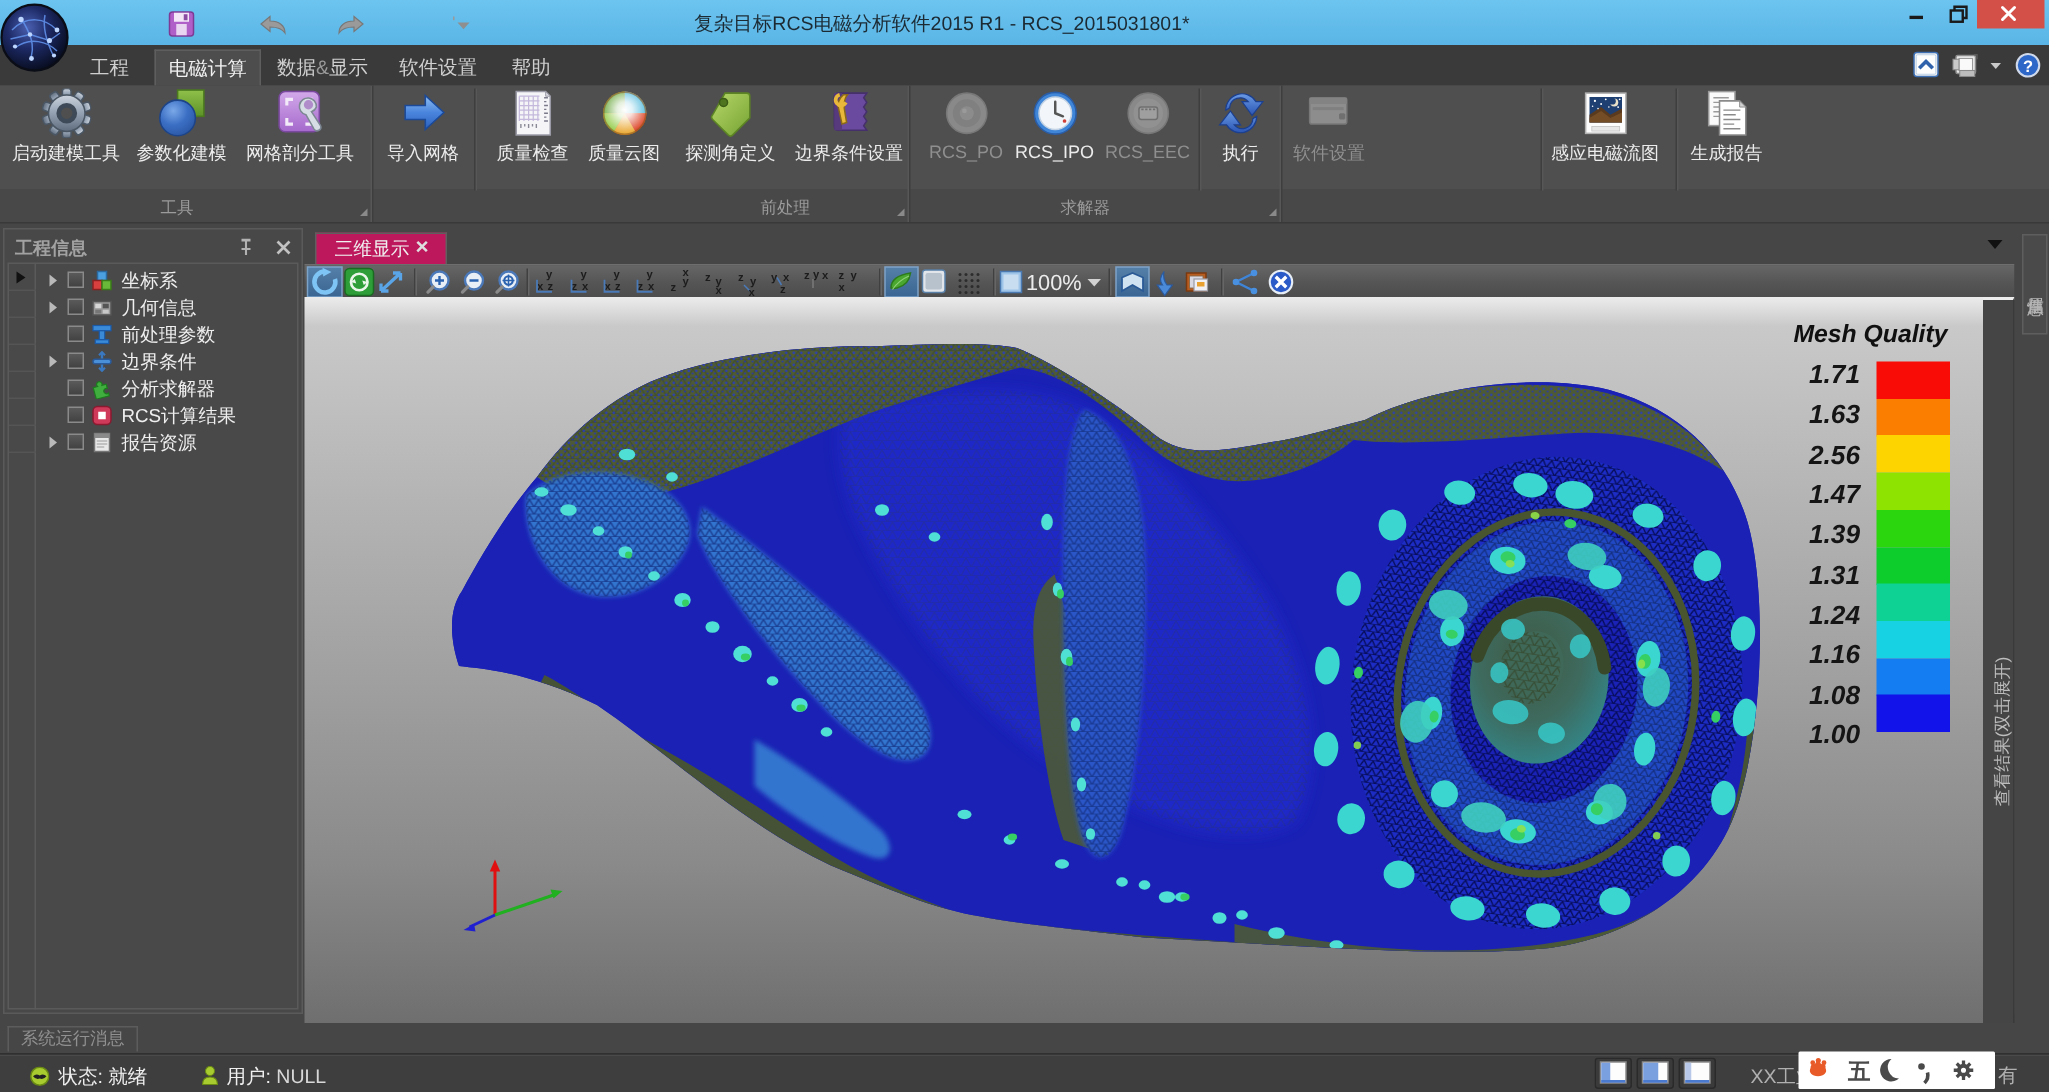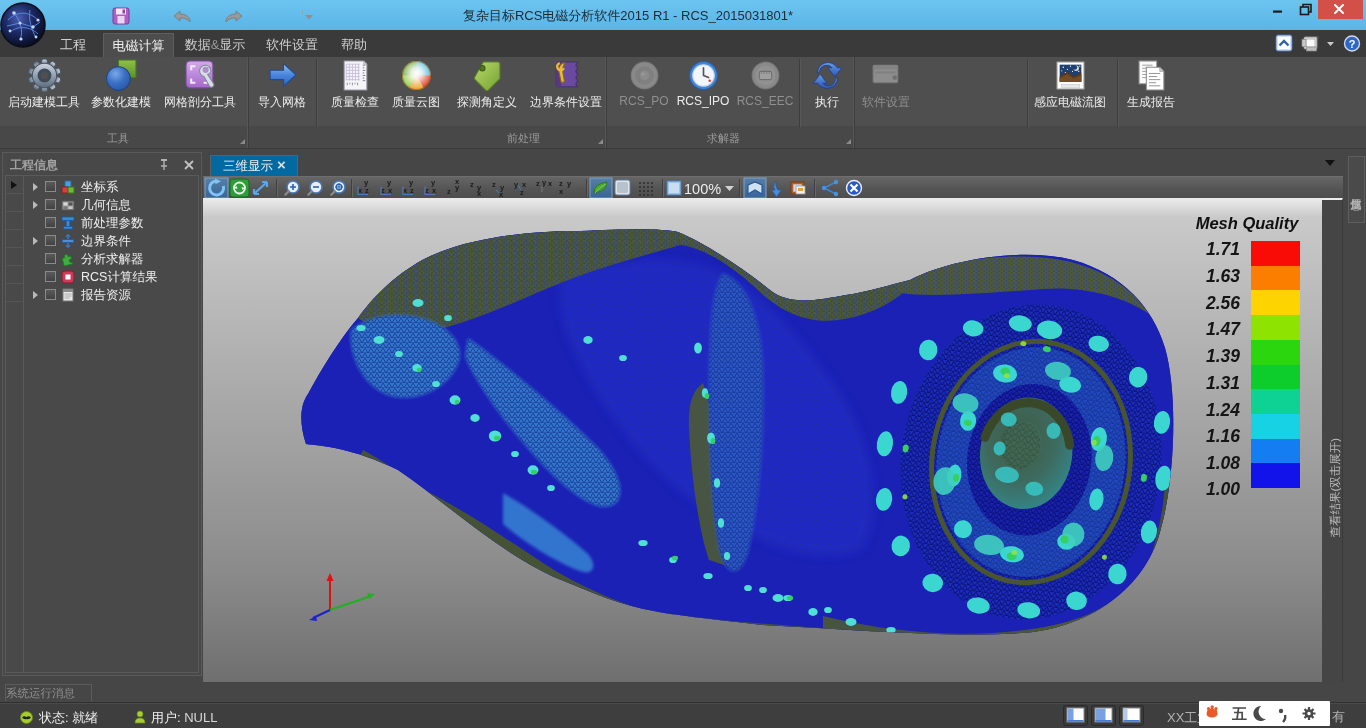--- a/index.html
+++ b/index.html
@@ -28,36 +28,36 @@
 #tree{left:2px;top:22px;width:194px;height:498px;background:#494949;border:1px solid #5a5a5a}
 .gut{position:absolute;left:0;top:0;width:18px;height:497px;border-right:1px solid #5a5a5a}
 .gcell{position:absolute;left:0;width:18px;height:18px;border-bottom:1px solid #555}
 .trow{position:absolute;left:19px;height:18px;width:174px;font-size:12.5px;color:#efefef;line-height:18px}
 .texp{position:absolute;left:8px;top:5px;width:0;height:0;border-left:5px solid #b9b9b9;border-top:4px solid transparent;border-bottom:4px solid transparent}
 .tchk{position:absolute;left:20px;top:3px;width:11px;height:11px;border:1px solid #8a8a8a;background:linear-gradient(#5a5a5a,#424242)}
 .tico{position:absolute;left:36px;top:2px;width:14px;height:14px}
 .tlab{position:absolute;left:56px;top:0}
 
 #doctabs{left:203px;top:152px;width:1140px;height:24px}
-#dtab{left:7px;top:3px;width:88px;height:21px;background:#0369a1;border:1px solid #5f5f5f;border-bottom:none;color:#f0f0f0;font-size:12.5px;line-height:20px;text-align:left;padding-left:12px}
+#dtab{left:7px;top:3px;width:88px;height:21px;background:#be185d;border:1px solid #5f5f5f;border-bottom:none;color:#f0f0f0;font-size:12.5px;line-height:20px;text-align:left;padding-left:12px}
 #vtoolbar{left:203px;top:176px;width:1140px;height:22px;background:linear-gradient(#666,#555 55%,#4d4d4d);border-top:1px solid #6e6e6e}
 
 #canvas{left:203px;top:198px;width:1119px;height:484px;background:linear-gradient(#ececec,#c9c9c9 4%,#b4b4b4 28%,#9e9e9e 55%,#8a8a8a 78%,#6f6f6f 100%)}
 #lgtitle{position:absolute;left:-10px;top:14px;width:130px;text-align:center;font-size:17px;font-weight:bold;font-style:italic;color:#111;letter-spacing:0px}
 .lgv{position:absolute;width:60px;text-align:right;font-size:17.5px;font-weight:bold;font-style:italic;color:#151515}
 .lgc{position:absolute;left:1048px;width:49px;height:25px}
 
 #innerstrip{left:1322px;top:198px;width:21px;height:484px;background:#454545;border-right:1px solid #3a3a3a;border-top:2px solid #ededed}
 #rotlab{left:1322px;top:383px;width:21px;height:166px}
 #rotlab span{position:absolute;left:-62px;top:72px;display:block;width:150px;transform:rotate(-90deg);font-size:11.5px;color:#bdbdbd;white-space:nowrap}
 #outerstrip{left:1343px;top:152px;width:23px;height:524px;background:#464646}
 #proptab{left:1348px;top:156px;width:17px;height:67px;border:1px solid #5e5e5e;background:#4a4a4a;
  writing-mode:vertical-rl;text-orientation:upright;font-size:11px;color:#b5b5b5;text-align:center;line-height:16px}
 
-#msgtab{left:5px;top:684px;width:87px;height:17px;background:#464646;border:1px solid #5c5c5c;border-bottom:none;font-size:11.5px;color:#909090;text-align:left;line-height:16px}
+#msgtab{left:5px;top:684px;width:87px;height:17px;background:#464646;border:1px solid #5c5c5c;border-bottom:none;font-size:11.5px;color:#909090;text-align:center;line-height:16px}
 #statusbar{left:0;top:702px;width:1366px;height:26px;background:#3e3e3e;border-top:1px solid #303030;box-shadow:inset 0 1px 0 #4a4a4a}
 .stext{position:absolute;top:6px;font-size:13px;color:#efefef}
 #sogou{left:1199px;top:701px;width:131px;height:25px;background:#fff;border-radius:1px}
 </style></head>
 <body>
 <div class="abs" id="titlebar"></div>
 <svg class="abs" style="left:112px;top:7px" width="210" height="18" viewBox="0 0 210 18">
   <g>
       <rect x="1" y="1" width="16" height="16" rx="2" fill="#b05fc9" stroke="#7e3b96"></rect>
      <rect x="4" y="1.5" width="10" height="6" fill="#f3e6f7"></rect>

